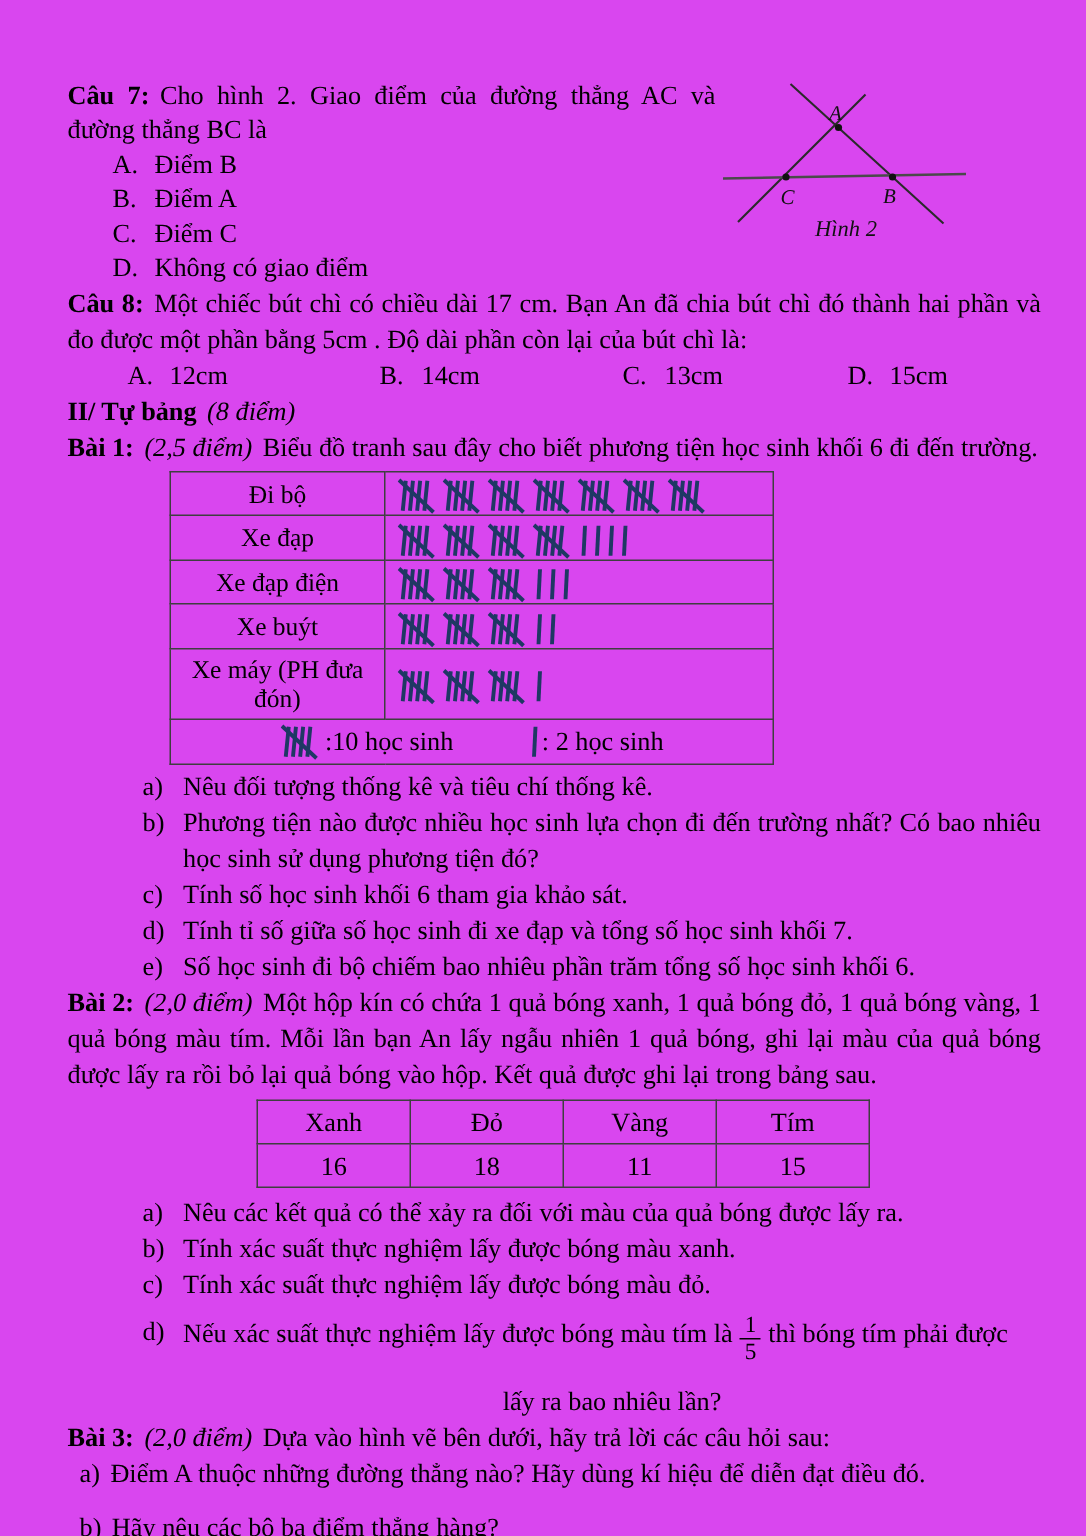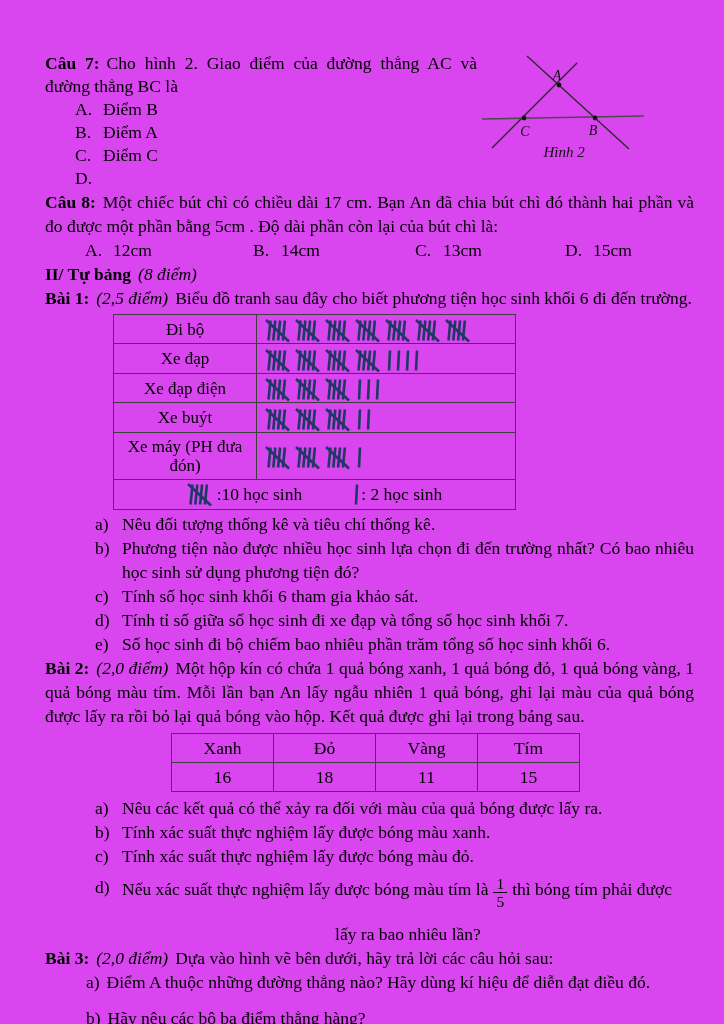--- a/index.html
+++ b/index.html
@@ -40,21 +40,21 @@
   .q-text{flex:1;text-align:justify;}
   
   table.res{border-collapse:collapse;margin:5px 0 4px 126px;}
   table.res td{border:1px solid #3f3f3f;width:97px;text-align:center;padding:2px 2px;font-size:17.5px;}
   
   .frac{display:inline-block;text-align:center;vertical-align:-0.75em;line-height:1.1;font-size:15.5px;margin:0 5px;}
   .frac .den{display:block;border-top:1.2px solid #000;padding:0 3px;}
   .frac .num{display:block;padding:0 3px;}
   .q-d{margin-top:7px;}
   .d-line2{display:block;margin-top:12px;text-align:center;}
-  .b3-item{margin-left:41px;}
+  .b3-item{margin-left:8px;}
   .b3-b{margin-top:12px;}
   .sp{margin-right:7px;}
 </style>
 </head>
 <body>
 
 <div class="page">
 
   <div class="top-sec">
     <p class="just" id="cau7-text-wrap"><span class="bold sp">Câu 7:</span><span>Cho hình 2. Giao điểm của đường thẳng AC và đường thẳng BC là</span></p>
@@ -66,20 +66,21 @@
         <p class="opt">
           <span class="opt-key">B.</span>
           <span>Điểm A</span>
         </p>
         <p class="opt">
           <span class="opt-key">C.</span>
           <span>Điểm C</span>
         </p>
         <p class="opt">
           <span class="opt-key">D.</span>
+          <span>Không có giao điểm</span>
         </p>
       </div>
   </div>
 
   <svg class="fig" width="210" height="120" viewBox="0 0 210 120">
     <line x1="65" y1="6" x2="167" y2="99" stroke="#2a2a2a" stroke-width="1.4"></line>
     <line x1="30" y1="98" x2="115" y2="13" stroke="#2a2a2a" stroke-width="1.4"></line>
     <line x1="20" y1="69" x2="182" y2="66" stroke="#4a4a4a" stroke-width="1.6"></line>
     <circle cx="97" cy="35" r="2.4" fill="#111"></circle>
     <circle cx="62" cy="68" r="2.4" fill="#111"></circle>

